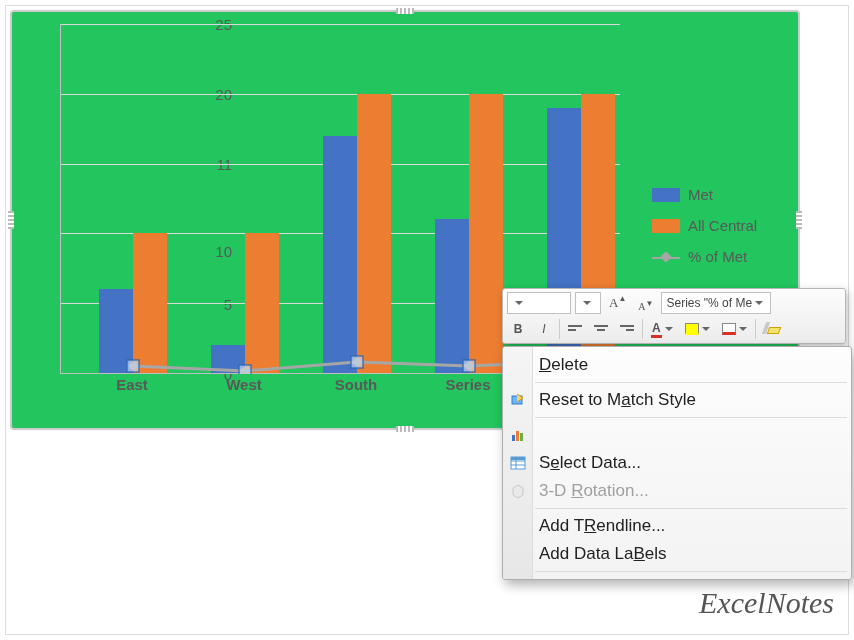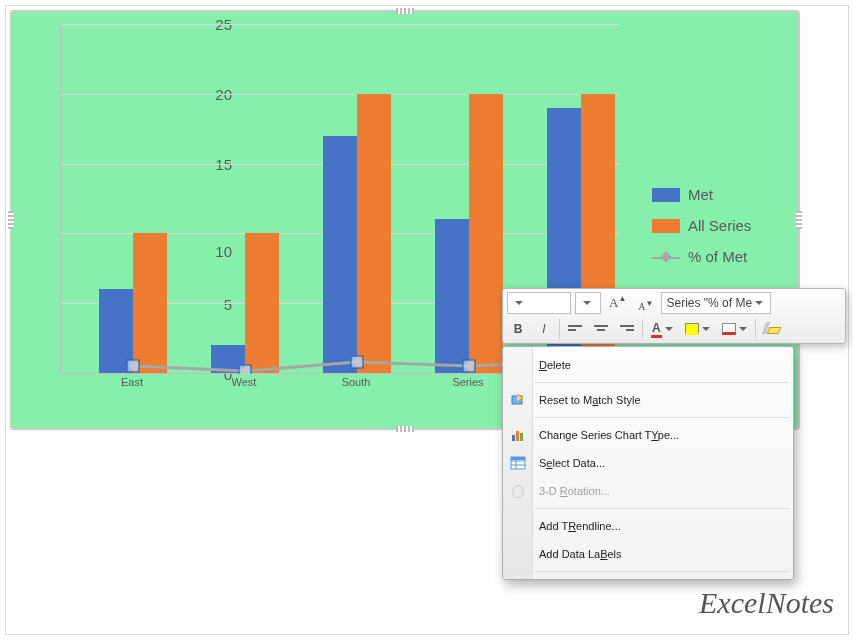--- a/index.html
+++ b/index.html
@@ -19,21 +19,21 @@
     left: 5px; top: 5px; right: 5px; bottom: 5px;
     border: 1px solid #ddd;
   }
   .chart-frame {
     position: absolute;
     left: 10px; top: 10px;
     width: 790px; height: 420px;
     border: 2px solid #ccc;
     border-radius: 4px;
     box-shadow: 0 0 3px rgba(0,0,0,.05);
-    background: #86efac;
+    background: #22c55e;
     padding-left: 33px;
   }
   .grip { position:absolute; width:18px; height:6px; }
   .grip.h::before { content:""; display:block; height:100%; background:repeating-linear-gradient(90deg,#bbb 0 2px,#fff 2px 4px); }
   .grip.top { top:-4px; left:50%; transform:translateX(-50%);}
   .grip.bot { bottom:-4px; left:50%; transform:translateX(-50%);}
   .grip.v { width:6px; height:18px;}
   .grip.v::before { content:""; display:block; height:100%; background:repeating-linear-gradient(0deg,#bbb 0 2px,#fff 2px 4px);}
   .grip.left { left:-4px; top:50%; transform:translateY(-50%);}
   .grip.right{ right:-4px; top:50%; transform:translateY(-50%);}
@@ -43,21 +43,21 @@
     left: 48px; top: 12px;
     width: 560px; height: 350px;
   }
   .plot {
     position:absolute; left:0; top:0; width:100%; height:100%;
     border-left:1px solid #bfbfbf;
     border-bottom:1px solid #bfbfbf;
   }
   .gridline { position:absolute; left:0; width:100%; height:0; border-top:1px solid #d9d9d9; }
   .ytick { position:absolute; right: 566px; width:28px; text-align:right; font-size:15px; color:#595959; transform:translateY(-50%);}
-  .xlabel { position:absolute; top: 364px; font-size:11px; color:#595959; transform:translateX(-50%);}
+  .xlabel { position:absolute; top: 364px; font-size:15px; color:#595959; transform:translateX(-50%);font-weight:bold;}
 
   .bar { position:absolute; bottom:0; width:34px; }
   .bar.met { background:#4472C4; }
   .bar.tgt { background:#ED7D31; }
 
   .linepath { stroke:#A6A6A6; stroke-width:3; fill:none;}
   .marker { fill:#A6A6A6; }
   .sel-handle { stroke:#2a66b1;stroke-width:1.2;fill:#cfe0f5;fill-opacity:.6;}
 
   .legend { position:absolute; left: 640px; top: 160px; font-size:15px; color:#595959;}
@@ -102,27 +102,27 @@
   .sep{width:1px;height:20px;background:#ccc;}
   .sw-fill{width:14px;height:12px;border:1px solid #888;display:inline-block;}
   .fill-yellow{background:#ffff00;border-bottom:3px solid #ffff00;}
   .fill-redline{border-bottom:3px solid #d93025;background:#fff;}
   .brush-ico::before{content:"";display:inline-block;width:4px;height:12px;background:#c9c9c9;transform:skewX(-20deg);}
   .brush-ico::after{content:"";display:inline-block;width:10px;height:5px;background:#f4e26b;border:1px solid #c9a400;transform:skewX(-20deg);}
 
   
   .ctx {
     position:absolute; left:502px; top:346px;
-    width:292px;
+    width:350px;
     background:linear-gradient(#fdfdfd,#f3f3f3);
     border:1px solid #aeaeae;
     border-radius:3px;
     box-shadow:3px 5px 12px rgba(0,0,0,.3);
     padding:4px 0;
-    font-size:11px;
+    font-size:17px;
   }
   .ctx .iconcol {
     position:absolute;left:0;top:0;bottom:0;width:30px;
     background:linear-gradient(#f5f5f5,#e7e7e7);
     border-right:1px solid #dcdcdc;
     border-radius:3px 0 0 3px;
   }
   .ctx-item {
     position:relative; display:flex; align-items:center;
     height:28px; padding-left:36px; padding-right:12px;
@@ -154,21 +154,21 @@
 <div class="outer-frame"></div>
 
 <div class="chart-frame">
   <span class="grip h top"></span>
   <span class="grip h bot"></span>
   <span class="grip v left"></span>
   <span class="grip v right"></span>
 
   <span class="ytick" style="top:12px">25</span>
   <span class="ytick" style="top:82px">20</span>
-  <span class="ytick" style="top:152px">15</span>
+  <span class="ytick" style="top:152px">11</span>
   <span class="ytick" style="top:239px">10</span>
   <span class="ytick" style="top:292px">5</span>
   <span class="ytick" style="top:362px">0</span>
 
   <div class="plot-wrap">
     <div class="plot">
       <div class="gridline" style="top:0%"></div>
       <div class="gridline" style="top:20%"></div>
       <div class="gridline" style="top:40%"></div>
       <div class="gridline" style="top:60%"></div>
@@ -209,21 +209,21 @@
   <span class="xlabel" style="left:456px">Series</span>
   <span class="xlabel" style="left:568px">Central</span>
 
   <div class="legend">
     <div class="row">
         <span class="sw met"></span>
         <span>Met</span>
       </div>
     <div class="row">
         <span class="sw tgt"></span>
-        <span>All Series</span>
+        <span>All Central</span>
       </div>
     <div class="row">
         <span class="sw line"></span>
         <span>% of Met</span>
       </div>
   </div>
 </div>
 
 <div class="mini-tb">
   <div class="mini-row">
@@ -293,21 +293,20 @@
   </div>
   <div class="ctx-sep"></div>
   <div class="ctx-item">
     <span class="ctx-ico ico-chart">
       <svg width="16" height="16">
           <rect x="2" y="8" width="3" height="6" fill="#4472C4"></rect>
           <rect x="6" y="4" width="3" height="10" fill="#ED7D31"></rect>
           <rect x="10" y="6" width="3" height="8" fill="#70AD47"></rect>
         </svg>
     </span>
-    <span>Change Series Chart T<u>Y</u>pe...</span>
   </div>
   <div class="ctx-item">
     <span class="ctx-ico ico-data">
       <svg width="16" height="16">
           <rect x="1" y="2" width="14" height="12" fill="#fff" stroke="#5b9bd5"></rect>
           <line x1="1" y1="6" x2="15" y2="6" stroke="#5b9bd5"></line>
           <line x1="1" y1="10" x2="15" y2="10" stroke="#5b9bd5"></line>
           <line x1="6" y1="2" x2="6" y2="14" stroke="#5b9bd5"></line>
           <rect x="1" y="2" width="14" height="3" fill="#5b9bd5"></rect>
         </svg>

